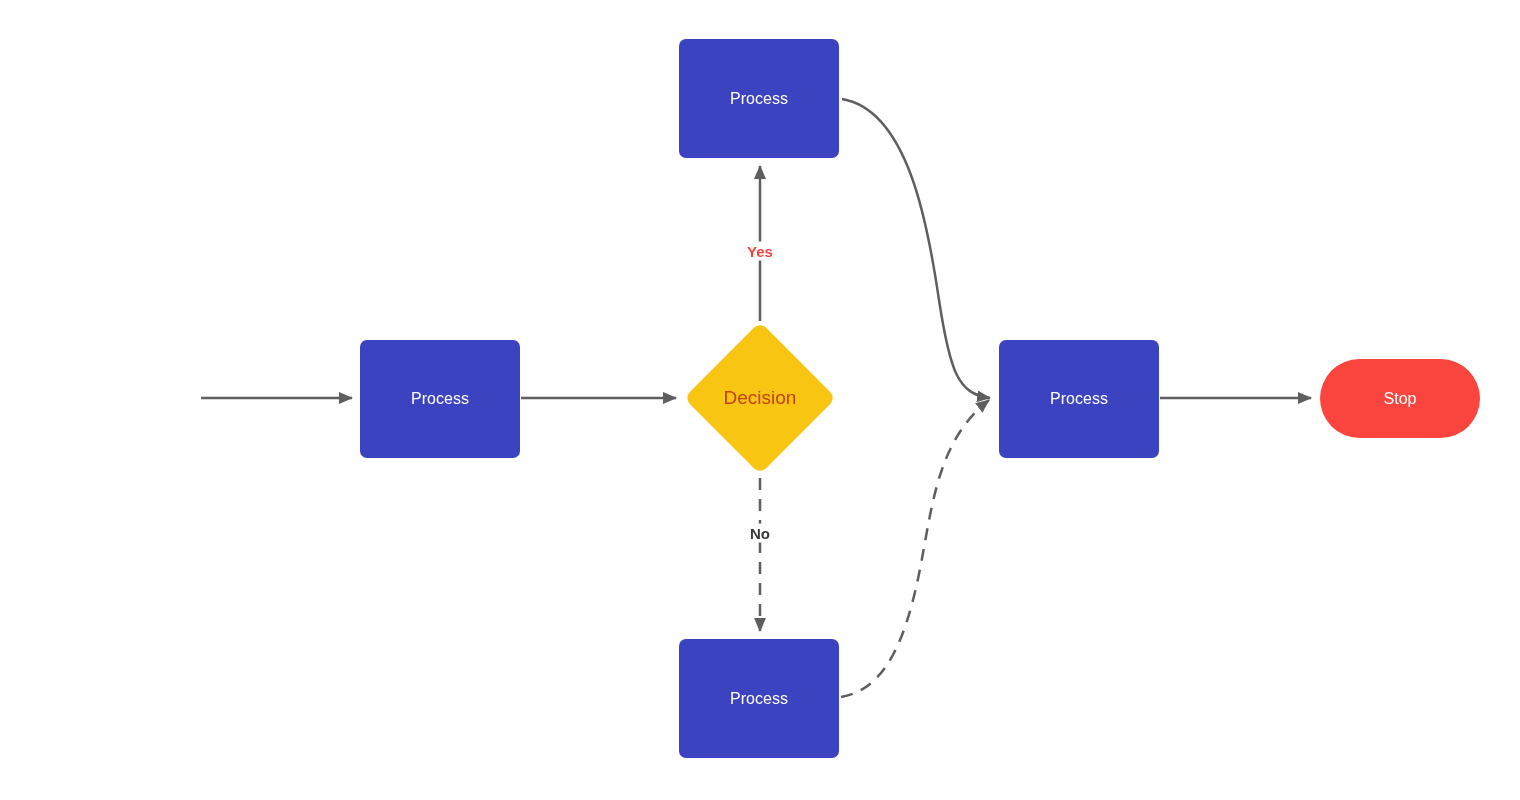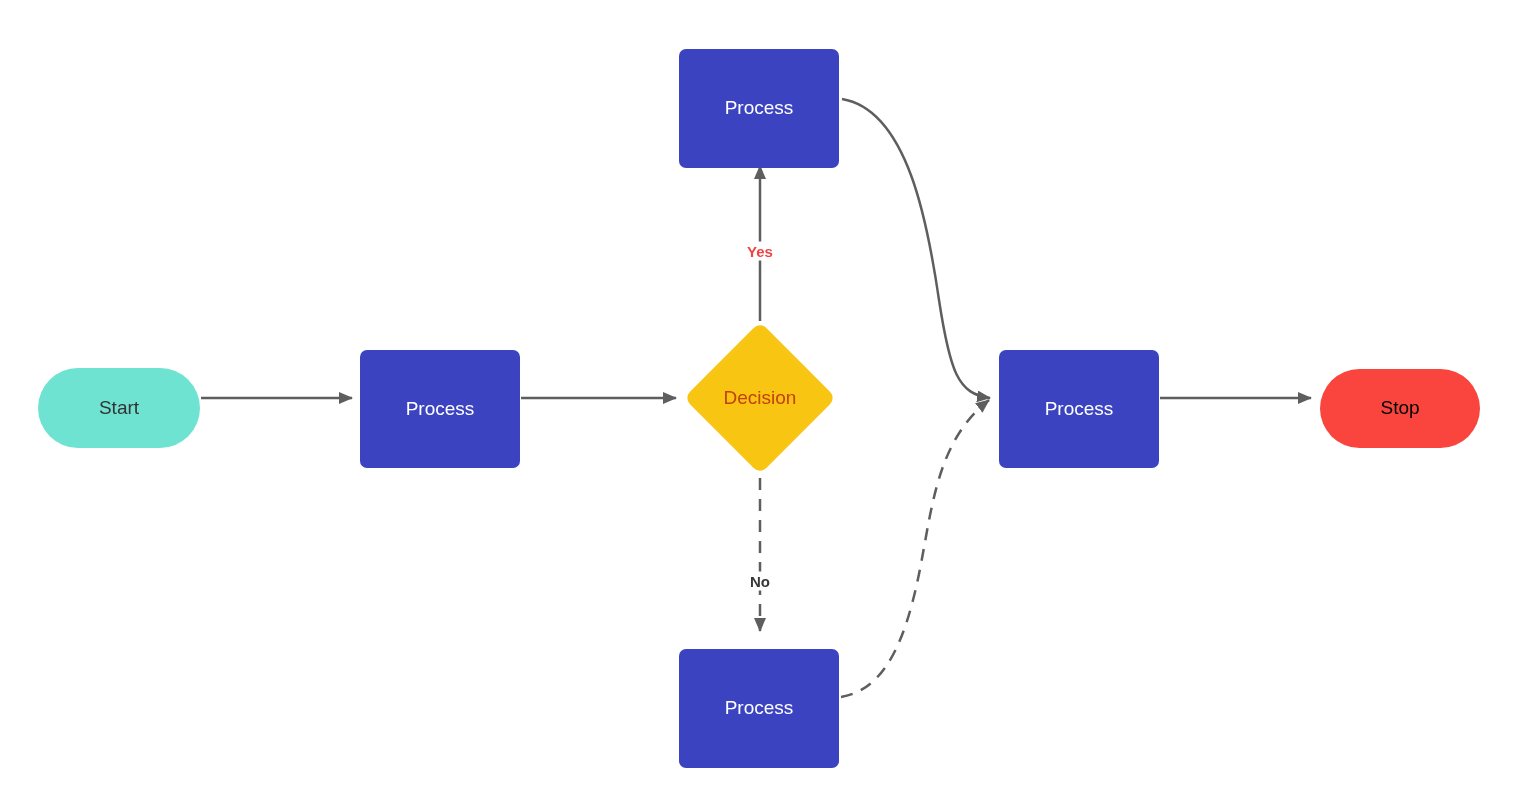--- a/index.html
+++ b/index.html
@@ -19,24 +19,23 @@
   .edge {
     fill: none;
     stroke-width: 2.5px;
   }
   .edge.dashed { stroke-dasharray: 12 9; }
   .node {
     position: absolute;
     display: flex;
     align-items: center;
     justify-content: center;
-    font-size: 19px;
+    font-size: 16px;
     line-height: 1.2;
     box-sizing: border-box;
-    margin-top: 10px;
   }
   .node.rect { border-radius: 7px; }
   .node.pill { border-radius: 40px; }
   .diamond {
     position: absolute;
     border-radius: 9px;
     transform: rotate(45deg);
   }
   .diamond-label {
     position: absolute;
@@ -75,44 +74,41 @@
 
     <path class="edge dashed" d="M 760 478 L 760 631" marker-end="url(#arrow)" stroke="#5E5E5E"></path>
 
     <path class="edge" d="M 842 99 C 908 110 928 225 939 300 C 950 372 958 394 990 398" marker-end="url(#arrow)" stroke="#5E5E5E"></path>
 
     <path class="edge dashed" d="M 841 697 C 878 691 899 655 913 600 C 932 528 929 447 989 400" marker-end="url(#arrow)" stroke="#5E5E5E"></path>
 
     <path class="edge" d="M 1160 398 L 1311 398" marker-end="url(#arrow)" stroke="#5E5E5E"></path>
   </svg>
 
-  <div class="node pill" style="left: 38px; top: 358px; width: 162px; height: 80px; background-color: rgb(111, 227, 209); color: rgb(51, 51, 51);">
-    <span>Start</span>
-  </div>
 
   <div class="node rect" style="left: 360px; top: 340px; width: 160px; height: 118px; background-color: rgb(59, 67, 193); color: rgb(255, 255, 255);">
     <span>Process</span>
   </div>
 
   <div class="diamond" style="left: 706px; top: 344px; width: 108px; height: 108px; background-color: rgb(248, 197, 18);"></div>
   <div class="diamond-label" style="left: 680px; top: 386px; width: 160px; height: 24px; color: #c2410c;">Decision</div>
 
   <div class="node rect" style="left: 679px; top: 39px; width: 160px; height: 119px; background-color: rgb(59, 67, 193); color: rgb(255, 255, 255);">
     <span>Process</span>
   </div>
 
   <div class="node rect" style="left: 679px; top: 639px; width: 160px; height: 119px; background-color: rgb(59, 67, 193); color: rgb(255, 255, 255);">
     <span>Process</span>
   </div>
 
   <div class="node rect" style="left: 999px; top: 340px; width: 160px; height: 118px; background-color: rgb(59, 67, 193); color: rgb(255, 255, 255);">
     <span>Process</span>
   </div>
 
-  <div class="node pill" style="left: 1320px; top: 359px; width: 160px; height: 79px; background-color: rgb(249, 69, 62); color: #000000;">
+  <div class="node pill" style="left: 1320px; top: 359px; width: 160px; height: 79px; background-color: rgb(249, 69, 62); color: #ffffff;">
     <span>Stop</span>
   </div>
 
   <div class="edge-label" style="left: 760px; top: 251px; color: #ef4444;">Yes</div>
 
-  <div class="edge-label" style="left: 760px; top: 533px; color: rgb(56, 56, 56); margin-top: 48px;">No</div>
+  <div class="edge-label" style="left: 760px; top: 533px; color: rgb(56, 56, 56);">No</div>
 
 </div>
 
 </body></html>

